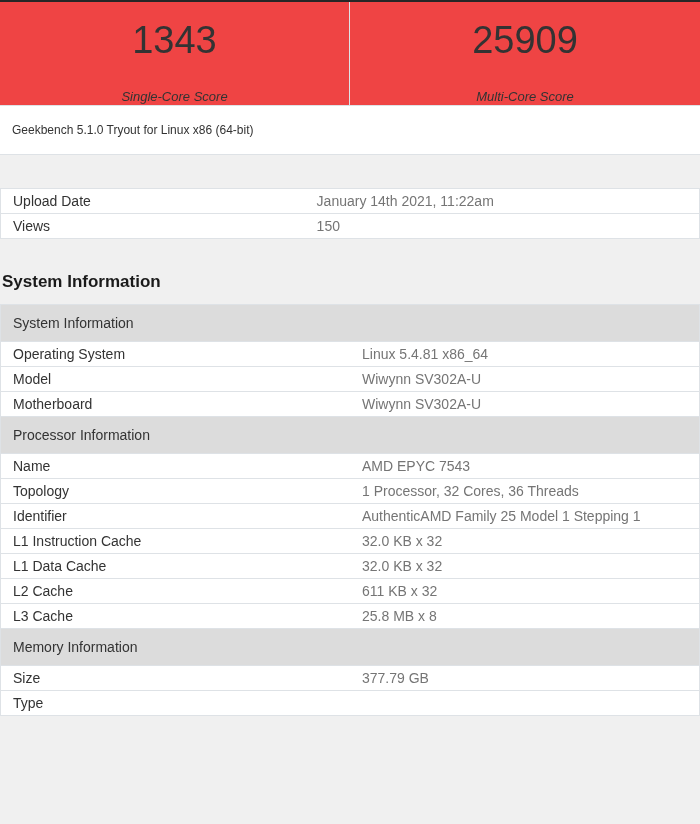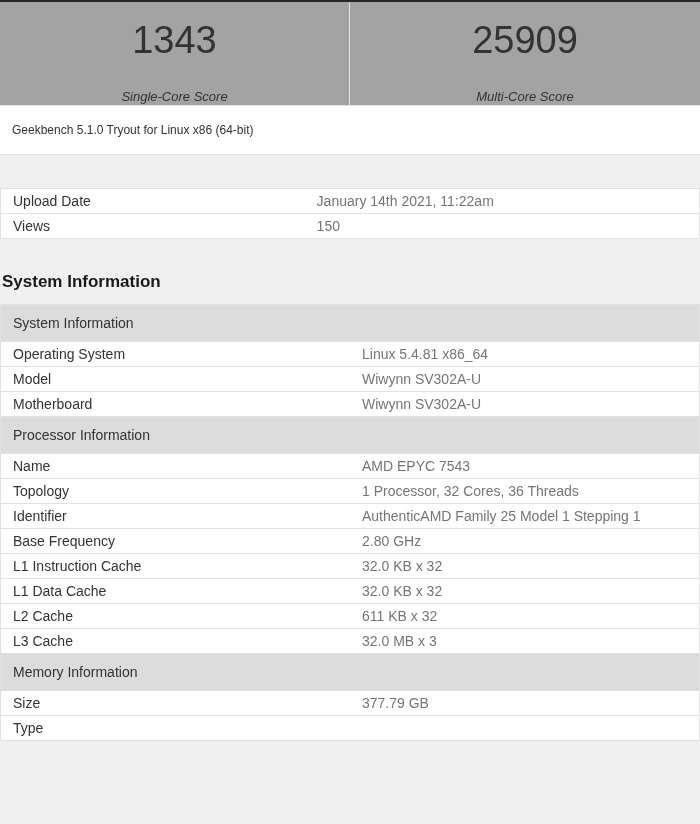--- a/index.html
+++ b/index.html
@@ -14,21 +14,21 @@
     font-family: "Liberation Sans", sans-serif;
     -webkit-font-smoothing: antialiased;
   }
   .topbar {
     height: 2px;
     background: #262626;
   }
   
   .score-panel {
     display: flex;
-    background: #a3a3a3;
+    background: #ef4444;
     border-bottom: 1px solid #dee2e6;
   }
   .score-cell {
     flex: 1 1 50%;
     box-sizing: border-box;
     height: 103px;
     text-align: center;
     padding-top: 17px;
   }
   .score-cell.first {
@@ -160,38 +160,34 @@
         </tr>
         <tr>
           <td class="cell-label">Topology</td>
           <td class="cell-value">1 Processor, 32 Cores, 36 Threads</td>
         </tr>
         <tr>
           <td class="cell-label">Identifier</td>
           <td class="cell-value">AuthenticAMD Family 25 Model 1 Stepping 1</td>
         </tr>
         <tr>
-          <td class="cell-label">Base Frequency</td>
-          <td class="cell-value">2.80 GHz</td>
-        </tr>
-        <tr>
           <td class="cell-label">L1 Instruction Cache</td>
           <td class="cell-value">32.0 KB x 32</td>
         </tr>
         <tr>
           <td class="cell-label">L1 Data Cache</td>
           <td class="cell-value">32.0 KB x 32</td>
         </tr>
         <tr>
           <td class="cell-label">L2 Cache</td>
           <td class="cell-value">611 KB x 32</td>
         </tr>
         <tr>
           <td class="cell-label">L3 Cache</td>
-          <td class="cell-value">32.0 MB x 3</td>
+          <td class="cell-value">25.8 MB x 8</td>
         </tr>
 
         <tr class="subheader">
           <td colspan="2">Memory Information</td>
         </tr>
         <tr>
           <td class="cell-label">Size</td>
           <td class="cell-value">377.79 GB</td>
         </tr>
         <tr>

